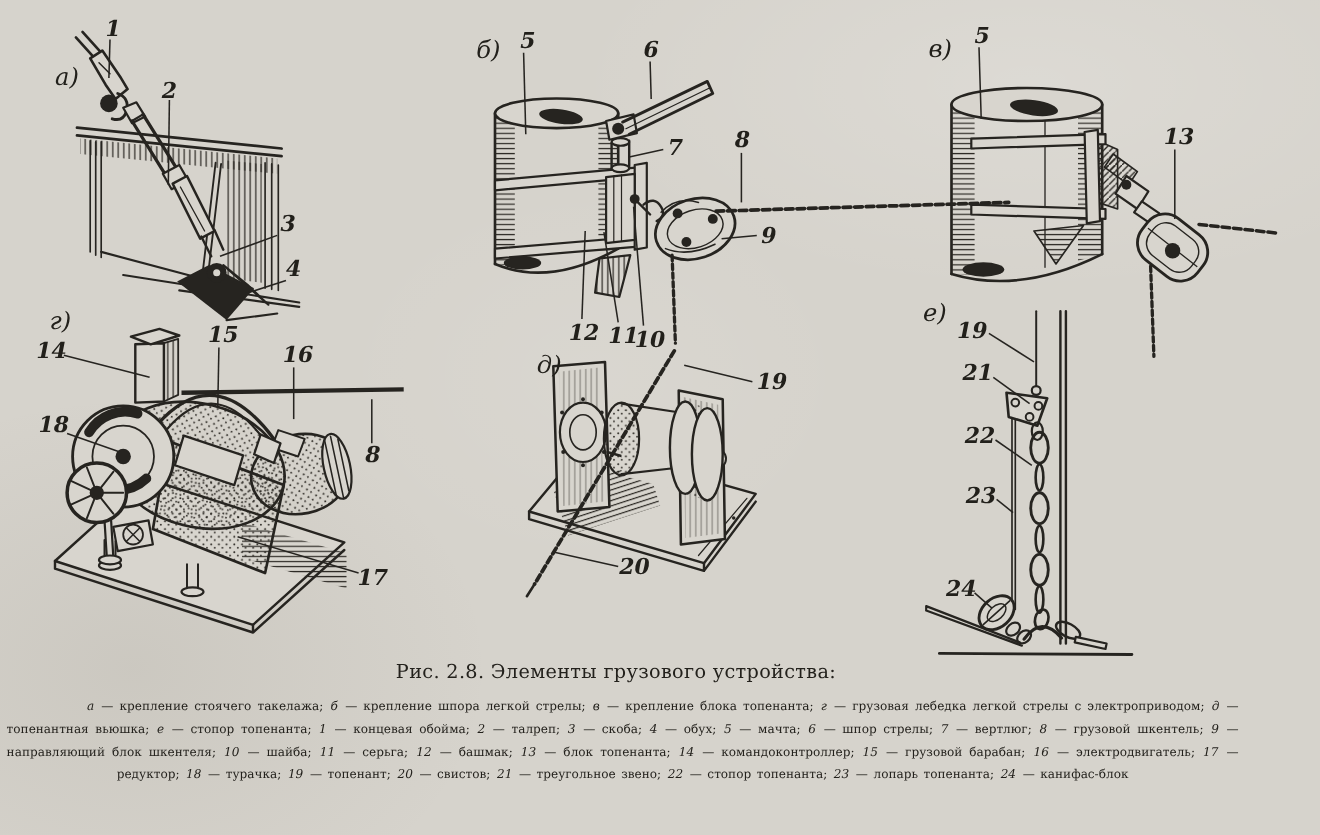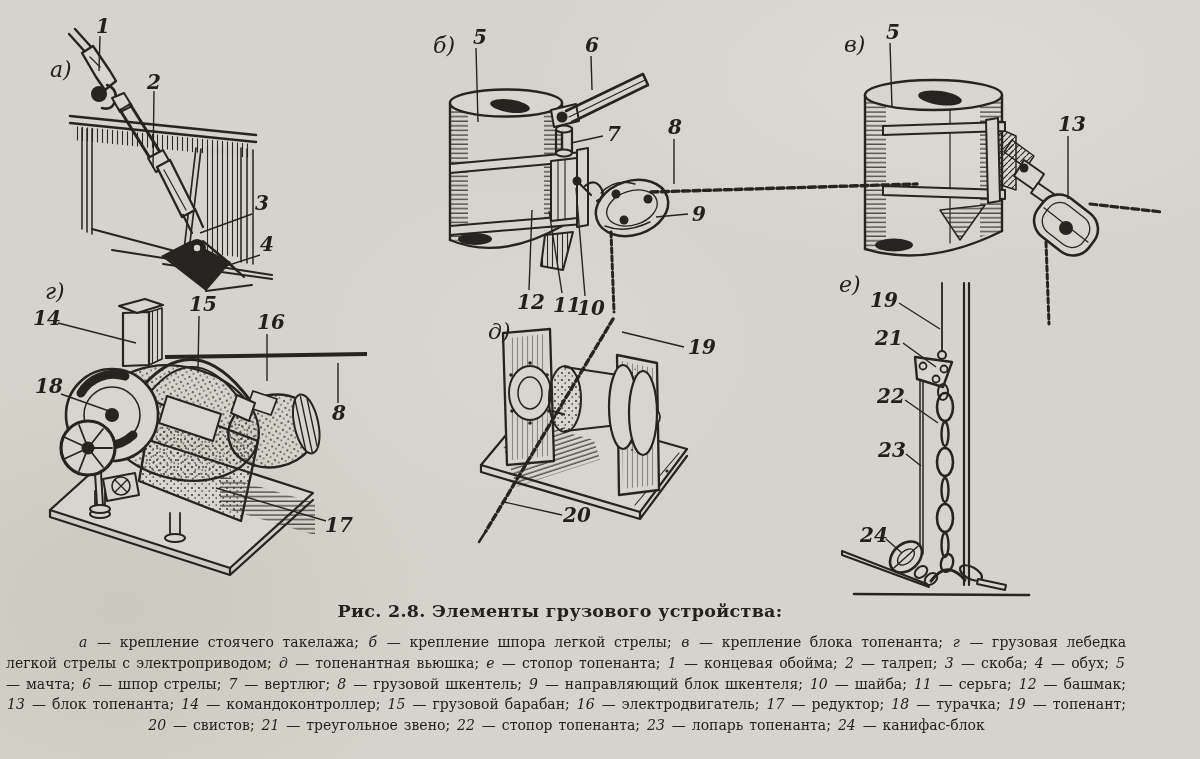--- a/index.html
+++ b/index.html
@@ -13,25 +13,25 @@
       radial-gradient(ellipse 700px 320px at 78% 10%, rgba(255,255,255,.16), transparent 60%),
       radial-gradient(ellipse 500px 380px at 10% 80%, rgba(110,104,90,.10), transparent 65%),
       radial-gradient(ellipse 400px 300px at 45% 45%, rgba(255,255,255,.08), transparent 60%),
       #d6d3cc;
   }
   svg.panel { position:absolute; overflow:visible; }
   text.co { font:bold italic 20px "DejaVu Serif", serif; fill:#22201b; }
   text.pl { font:italic 22px "DejaVu Serif", serif; fill:#22201b; }
   .fig-title {
     position:absolute; top:601px; left:0; width:1120px;
-    text-align:center; font-size:17.5px; letter-spacing:.3px;font-weight:bold;
+    text-align:center; font-size:17.5px; letter-spacing:.3px;
   }
   .legend {
     position:absolute; top:632px; left:6px; width:1120px;
-    font-size:14px; line-height:20.8px;
+    font-size:11px; line-height:20.8px;
     text-align:justify; text-align-last:center;
     text-indent:72px; word-spacing:1.5px;
   }
   .legend i { font-style:italic; padding:0 1px; }
 </style>
 </head>
 <body>
 
 <svg width="0" height="0" style="position:absolute">
   <defs>

